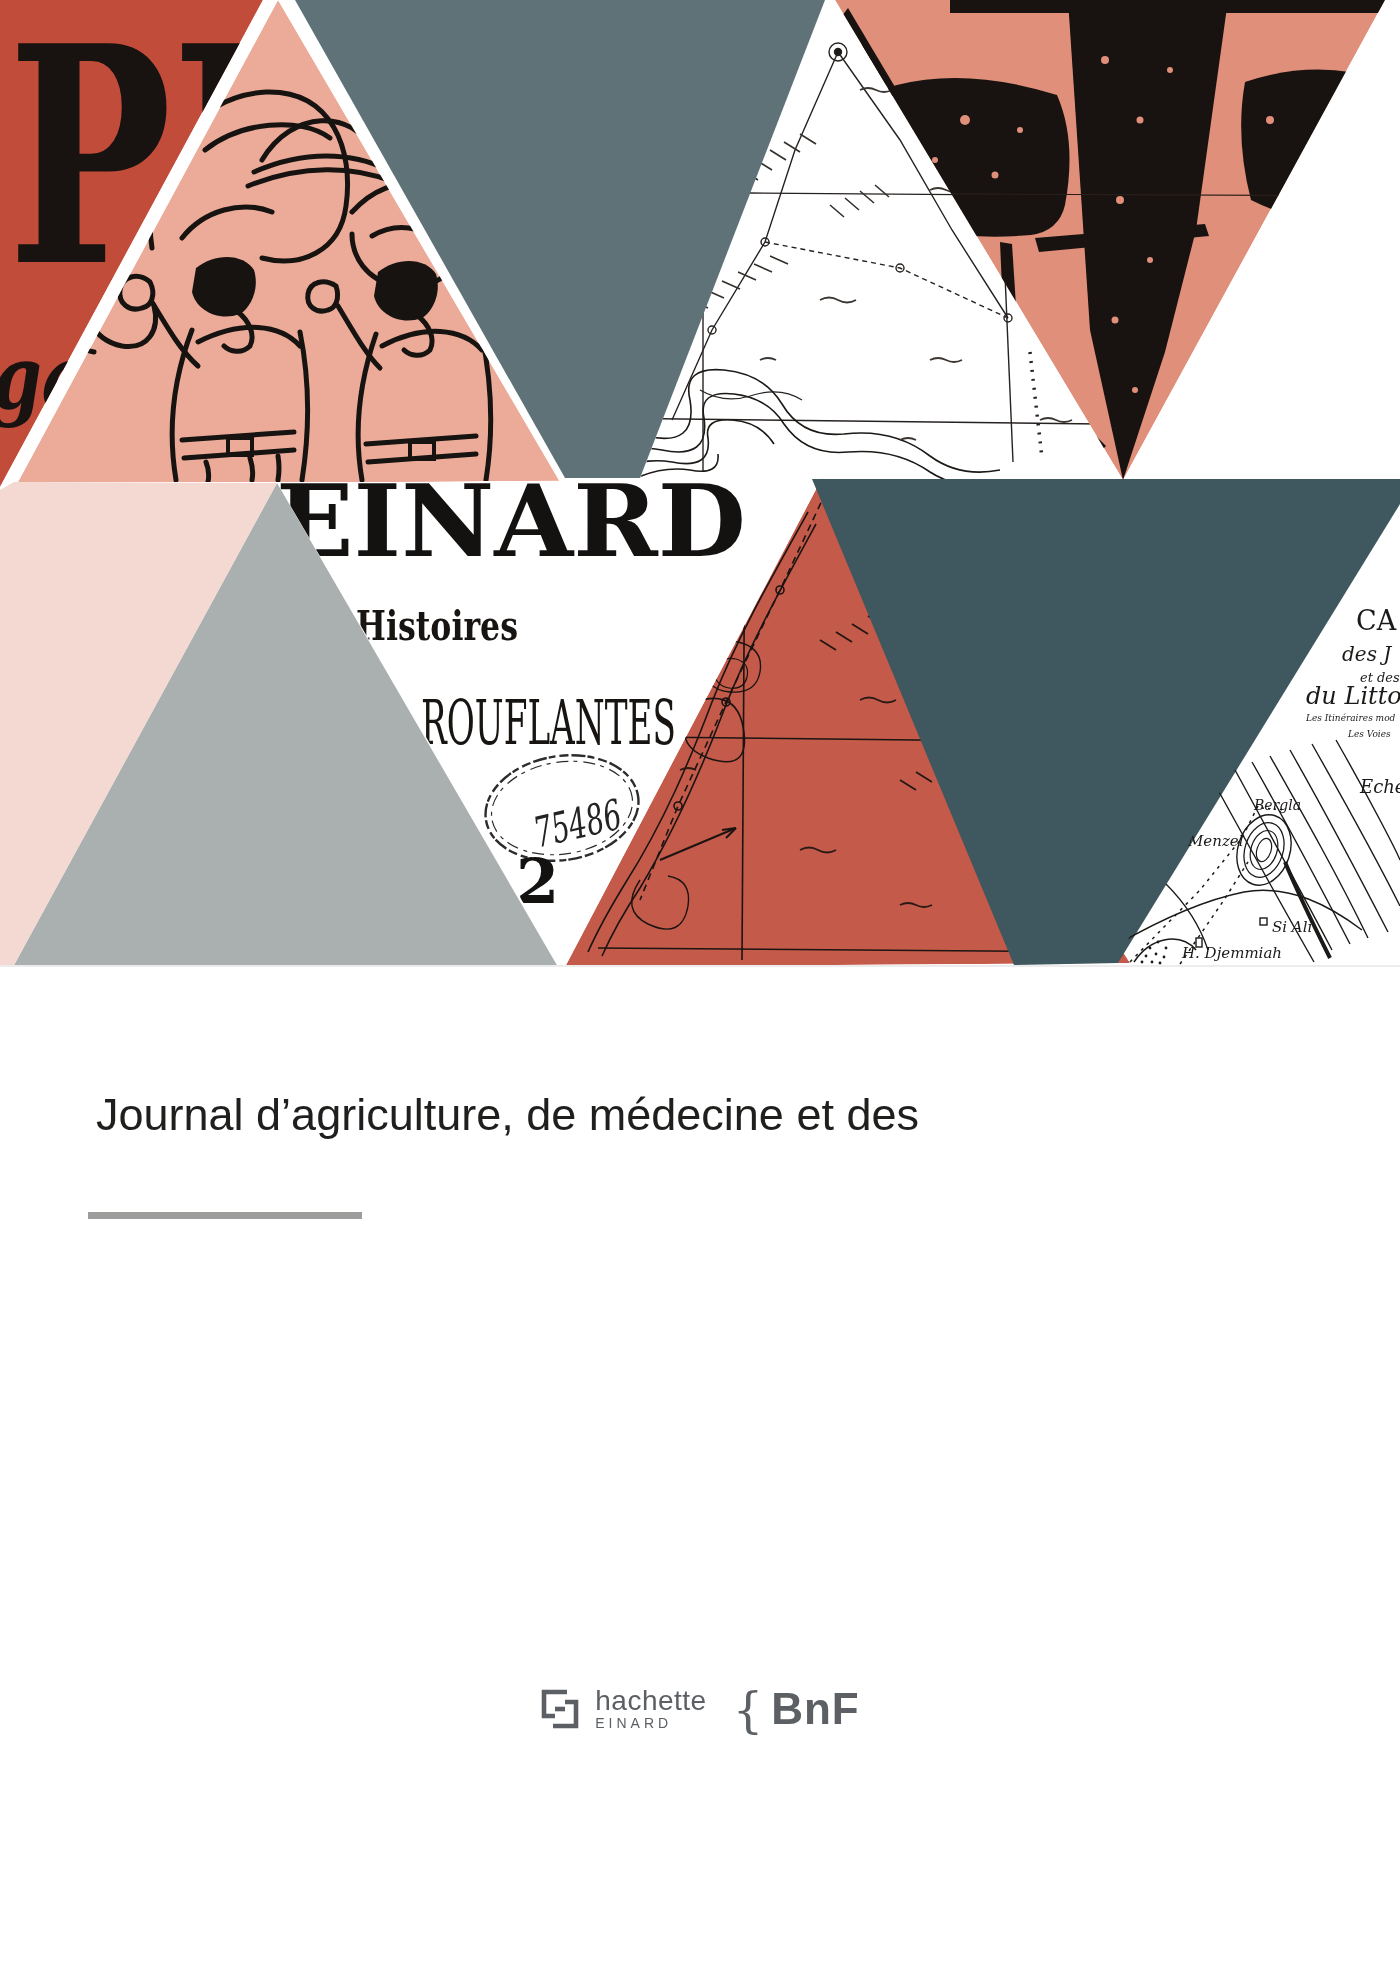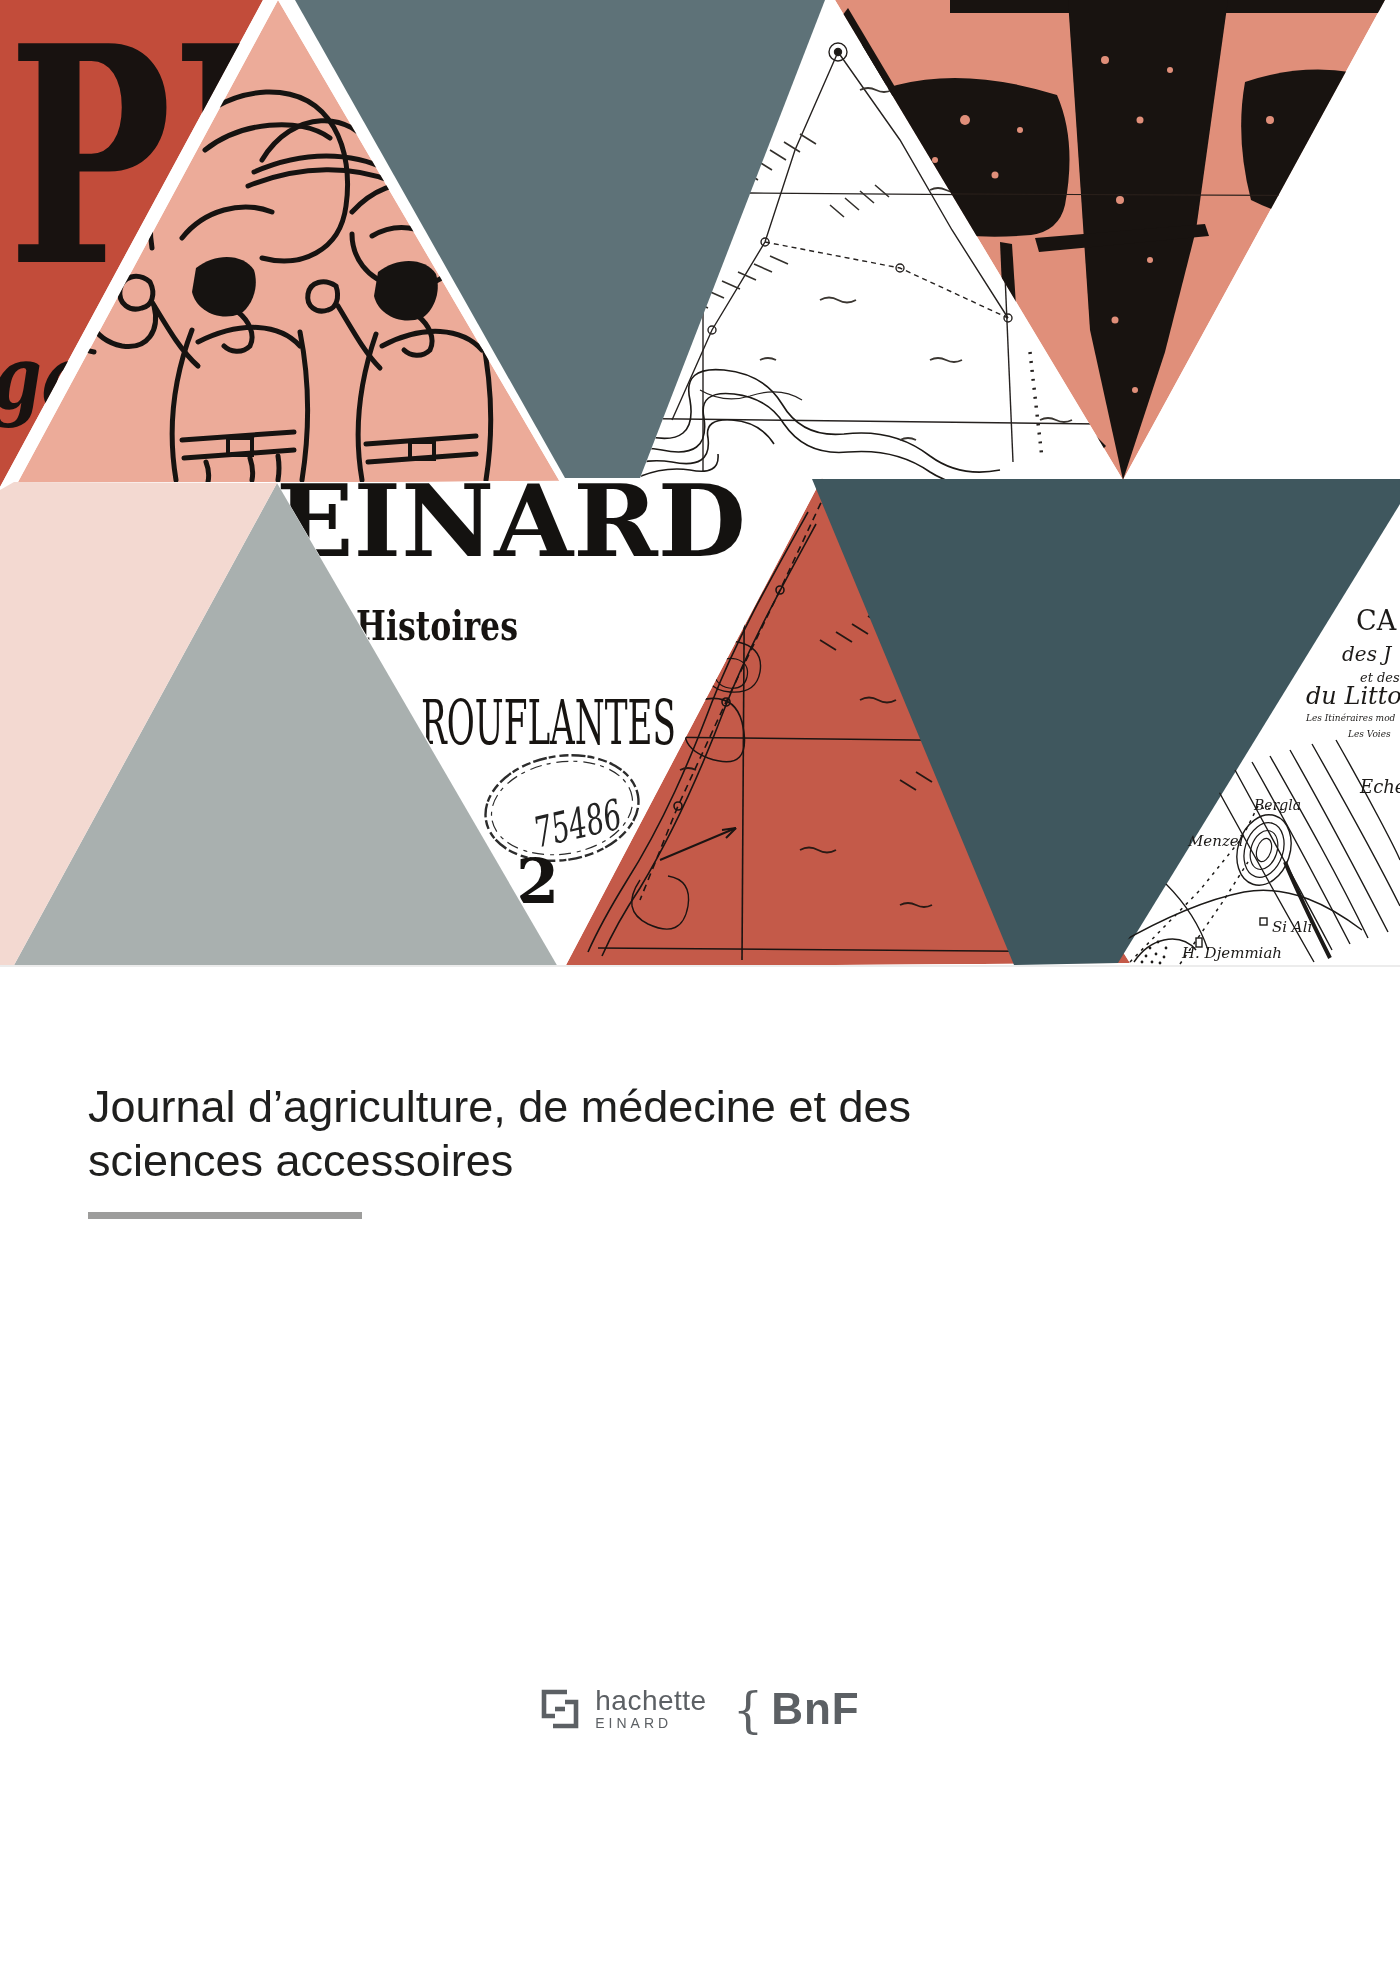--- a/index.html
+++ b/index.html
@@ -1,19 +1,19 @@
 <!DOCTYPE html>
 <html><head>
 <meta charset="utf-8">
 <style>
   html,body{margin:0;padding:0;background:#fff;}
   .page{position:relative;width:1400px;height:1980px;background:#ffffff;
         font-family:"Liberation Sans",sans-serif;overflow:hidden;}
   .collage{position:absolute;top:0;left:0;width:1400px;height:968px;display:block;}
-  .title{position:absolute;left:88px;top:1080px;margin:0;font-size:45px;line-height:54px;
+  .title{position:absolute;left:88px;top:1080px;margin:8px;font-size:45px;line-height:54px;
          font-weight:400;color:#1f1f1e;letter-spacing:0;}
   .divider{position:absolute;left:88px;top:1212px;width:274px;height:7px;background:#9d9d9c;}
   .subtitle{position:absolute;left:90px;top:1256px;margin:0;font-size:32px;line-height:36px;
             font-weight:400;color:#767676;white-space:pre;}
   .logo-row{position:absolute;top:1689px;left:0;right:0;display:flex;
             justify-content:center;align-items:flex-start;}
   .hl-icon{width:40px;height:40px;flex:none;}
   .hl-text{margin-left:15px;text-align:left;color:#5c6064;}
   .hl-name{font-size:28px;line-height:24px;font-weight:400;letter-spacing:0.5px;color:#5c6064;}
   .hl-livre{font-size:14px;line-height:15px;font-weight:400;letter-spacing:4px;color:#5c6064;margin-top:3px;}
@@ -284,21 +284,21 @@
     </g>
 
     <polygon points="277,483 13,967 558,967" fill="#a9b0af"></polygon>
 
     <polygon points="14,482 277,483 13,967 0,967 0,490" fill="#f3d9d1"></polygon>
 
     <rect x="0" y="965" width="1400" height="2" fill="#ececec"></rect>
   </svg>
 
   <h1 class="title"><span>Journal d’agriculture, de médecine et des</span><br>
-      <span>sciences accessoires</span></h1>
+      </h1>
 
   <div class="divider"></div>
 
 
   <div class="logo-row">
     <svg class="hl-icon" viewBox="0 0 40 40">
       <path d="M27,3 H4 V27 H15" fill="none" stroke="#5c6064" stroke-width="4.6"></path>
       <path d="M13,37 H36 V13 H25" fill="none" stroke="#5c6064" stroke-width="4.6"></path>
       <line x1="15" y1="20" x2="25" y2="20" stroke="#5c6064" stroke-width="4.6"></line>
     </svg>

